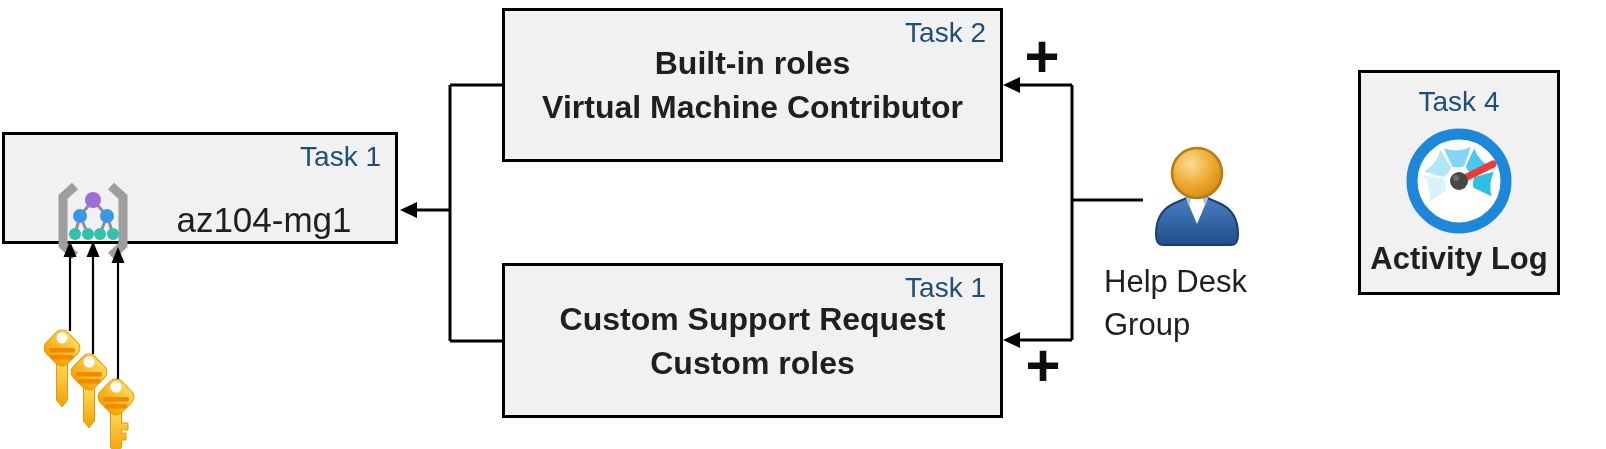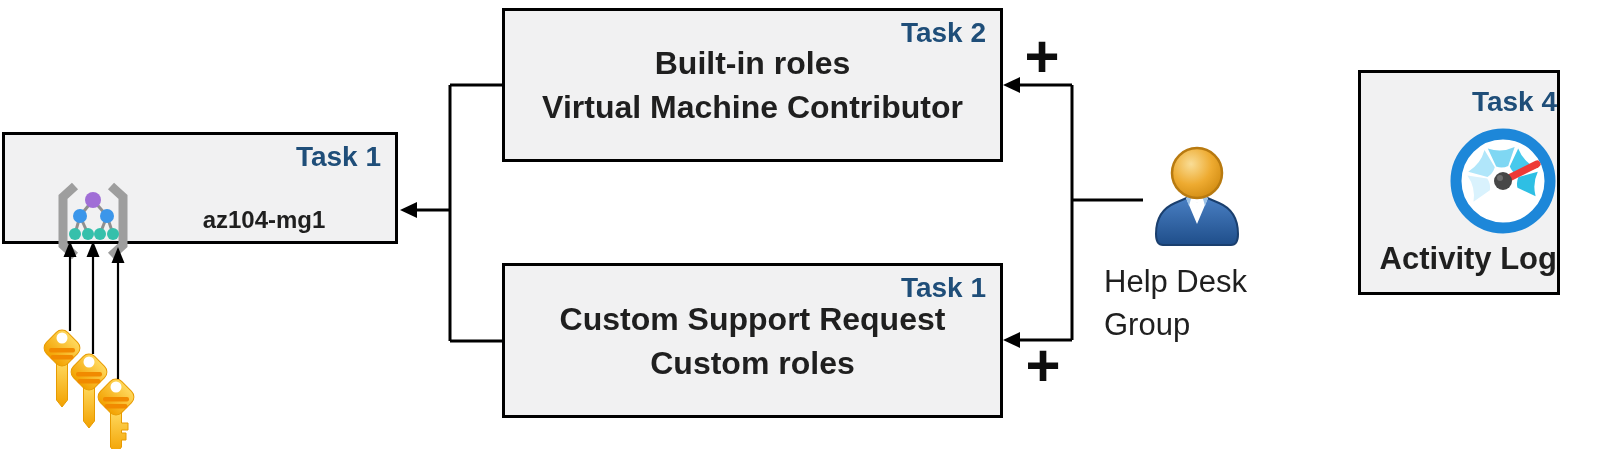--- a/index.html
+++ b/index.html
@@ -13,61 +13,60 @@
   }
   .box{
     position:absolute;
     background:#f1f1f2;
     border:3px solid #000000;
     box-sizing:border-box;
   }
   .task-tag{
     position:absolute;
     top:6px;right:14px;
-    font-weight:bold;
+    font-weight:normal;
     font-size:28px;
     color:#1F4E79;
     white-space:nowrap;
   }
   .task-tag.centered{
     position:static;
     text-align:center;
   }
   .lines-center{
     height:100%;
     display:flex;flex-direction:column;
     align-items:center;justify-content:center;
     font-size:32px;line-height:44px;
     text-align:center;white-space:nowrap;font-weight:bold;
   }
   .mg-title{
     position:absolute;
     left:130px;top:196px;width:268px;
     text-align:center;
-    font-size:24px;line-height:48px;
-    white-space:nowrap;
-    font-weight:bold;
+    font-size:35px;line-height:48px;
+    white-space:nowrap;
   }
   .actor-caption{
     position:absolute;
     font-size:31px;line-height:43px;
     white-space:nowrap;
   }
   .plus{
     position:absolute;
     width:56px;
     text-align:center;
     font-size:60px;line-height:64px;
     font-weight:bold;
     color:#0d0d0d;
   }
   .task4-inner{
     height:100%;
     display:flex;flex-direction:column;
-    align-items:flex-end;
+    align-items:center;
     padding-top:12px;
     box-sizing:border-box;
     border-radius:18px;
   }
   .task4-inner .task-tag.centered{line-height:34px;}
   .task4-caption{
     margin-top:6px;
     font-size:31px;line-height:36px;
     white-space:nowrap;
     font-weight:bold;

